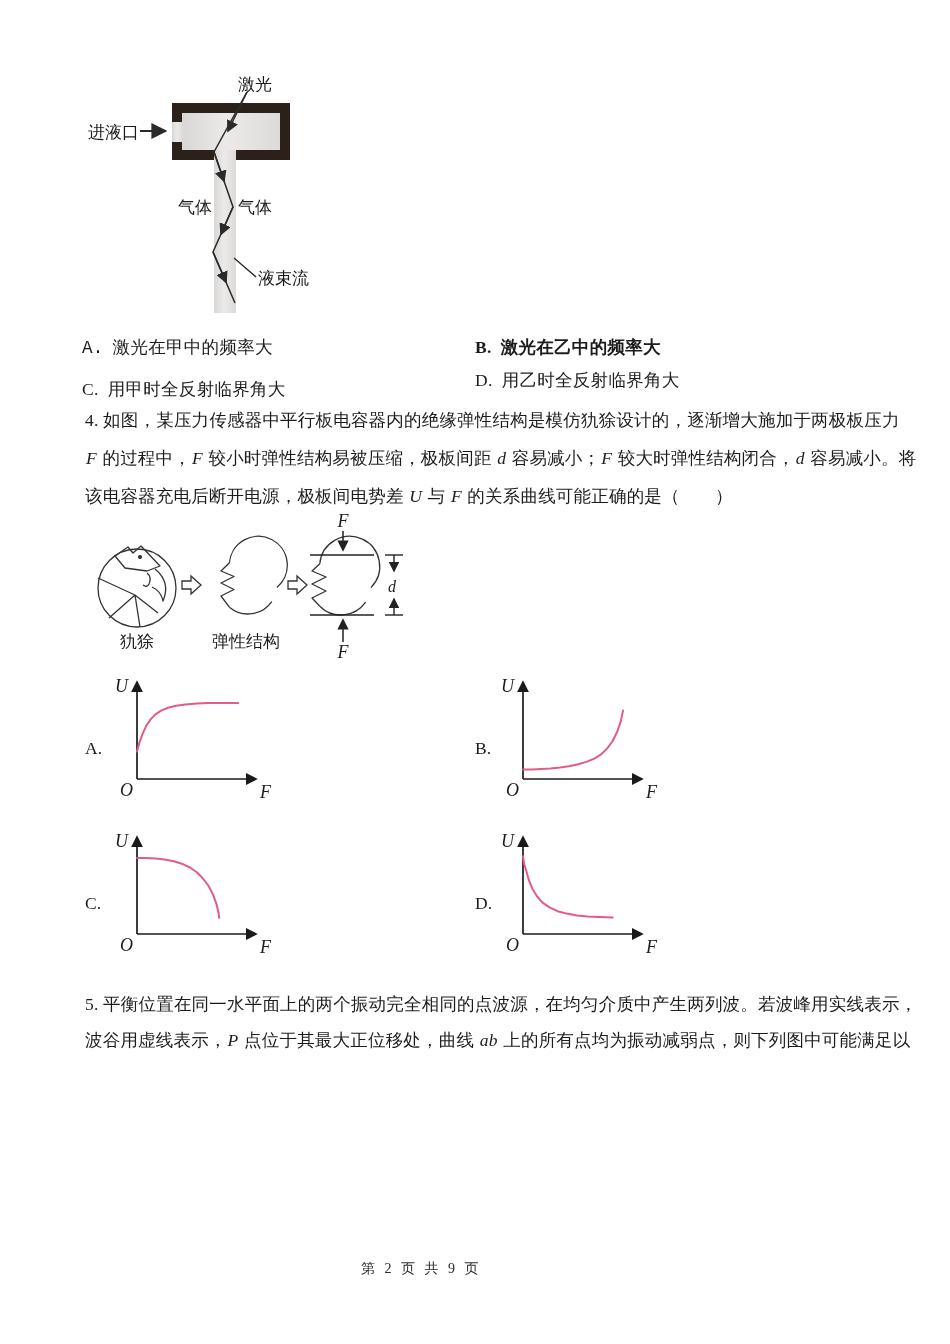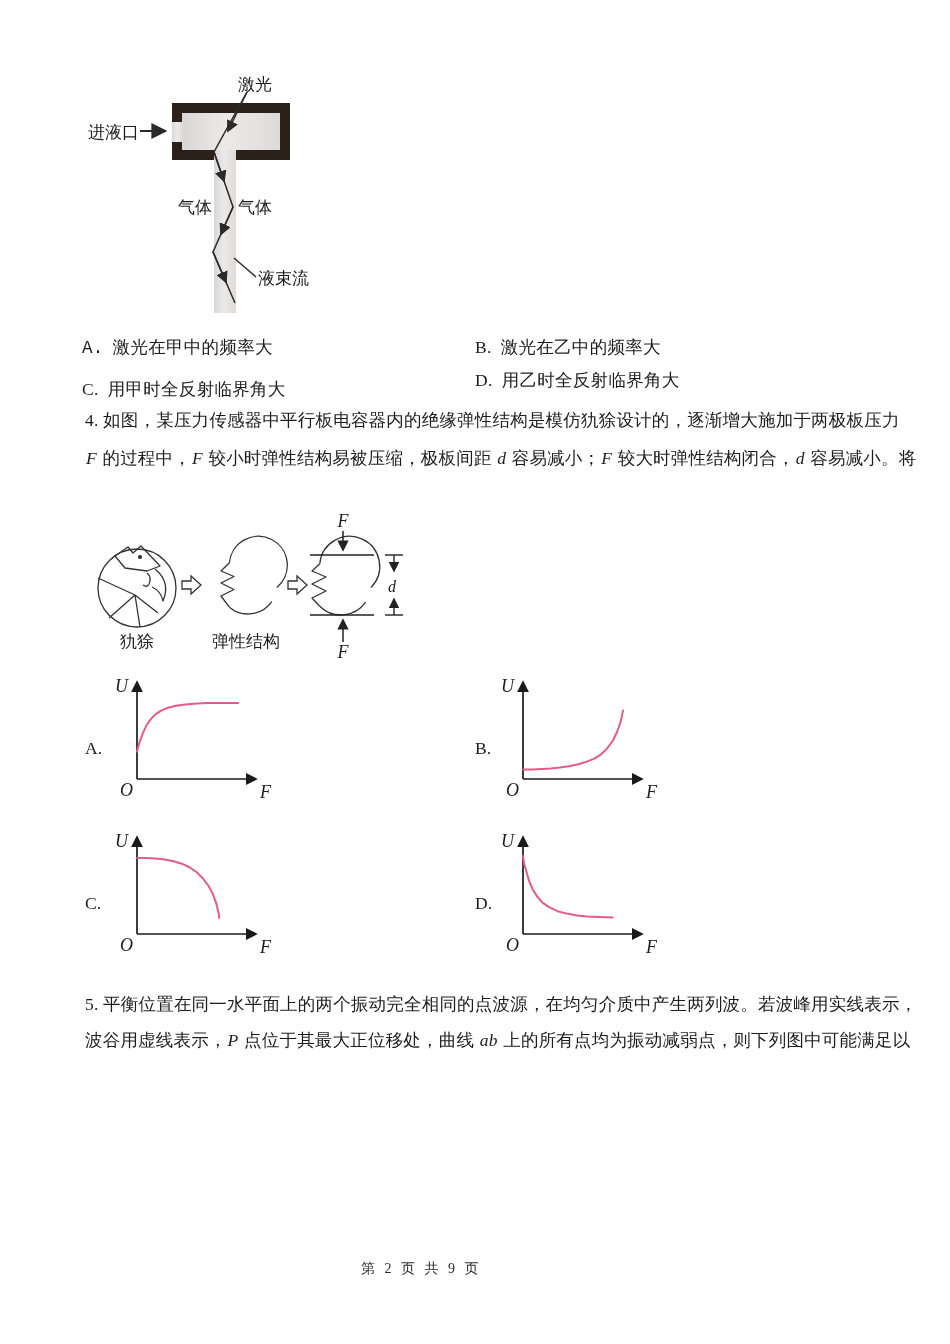--- a/index.html
+++ b/index.html
@@ -64,34 +64,35 @@
       <line x1="134" y1="92" x2="144" y2="121" class="ink" style="stroke-width:1.5" marker-end="url(#la)"></line>
       <line x1="153" y1="147" x2="141" y2="174" class="ink" style="stroke-width:1.5" marker-end="url(#la)"></line>
       <line x1="133" y1="192" x2="146" y2="222" class="ink" style="stroke-width:1.5" marker-end="url(#la)"></line>
     </g>
   </svg>
 
   <div>
     <div class="optrow" style="left:82px;top:335px;font-family:Liberation Mono, monospace;">
       <span class="okey">A.</span><span>激光在甲中的频率大</span>
     </div>
-    <div class="optrow" style="left:475px;top:335px;">
+    <div class="optrow" style="left:475px;top:335px;font-weight:bold;">
       <span class="okey">B.</span><span>激光在乙中的频率大</span>
     </div>
     <div class="optrow" style="left:82px;top:377px;">
       <span class="okey">C.</span><span>用甲时全反射临界角大</span>
     </div>
     <div class="optrow" style="left:475px;top:368px;">
       <span class="okey">D.</span><span>用乙时全反射临界角大</span>
     </div>
   </div>
 
   <div class="abs para" style="left:85px;top:401px;width:840px;">
     <span class="tline"><span>4. 如图，某压力传感器中平行板电容器内的绝缘弹性结构是模仿犰狳设计的，逐渐增大施加于两极板压力</span></span>
     <span class="tline"><span class="var">F</span><span> 的过程中，</span><span class="var">F</span><span> 较小时弹性结构易被压缩，极板间距 </span><span class="var">d</span><span> 容易减小；</span><span class="var">F</span><span> 较大时弹性结构闭合，</span><span class="var">d</span><span> 容易减小。将</span></span>
+    <span class="tline"><span>该电容器充电后断开电源，极板间电势差 </span><span class="var">U</span><span> 与 </span><span class="var">F</span><span> 的关系曲线可能正确的是（　　）</span></span>
   </div>
 
   <svg class="abs" style="left:95px;top:505px;" width="320" height="158" viewBox="0 0 320 158">
     <defs>
       <marker id="fa" viewBox="0 0 10 10" refX="8.5" refY="5" markerWidth="7.5" markerHeight="7.5" orient="auto">
         <path d="M0,0 L10,5 L0,10 z" fill="#222222"></path>
       </marker>
     </defs>
 
     <g class="ink2">

